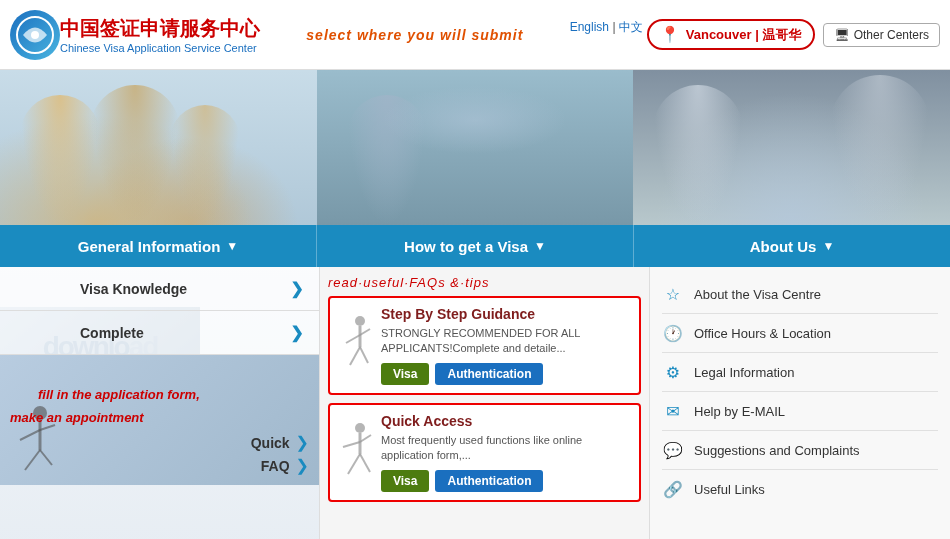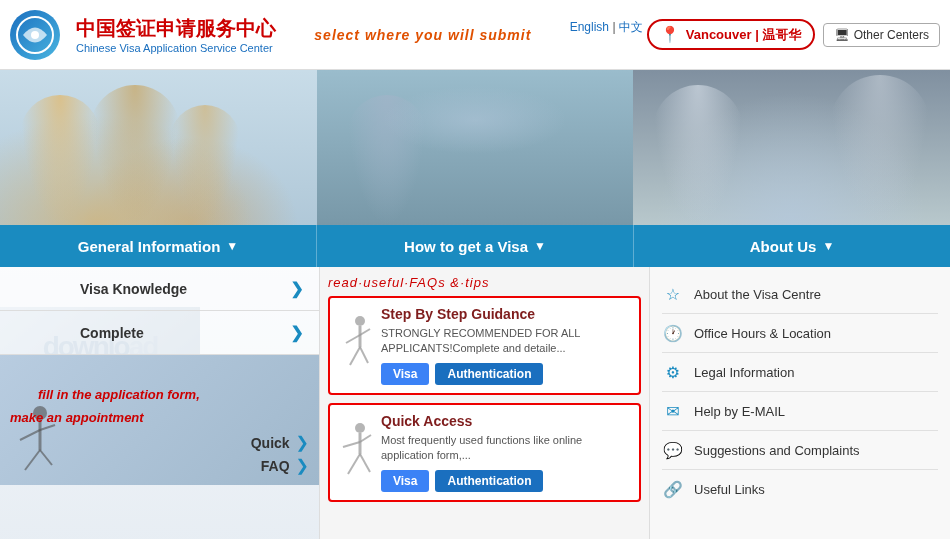--- a/index.html
+++ b/index.html
@@ -11,21 +11,21 @@
       align-items: center;
       justify-content: space-between;
       padding: 5px 10px;
       border-bottom: 1px solid #ddd;
       background: #fff;
       height: 70px;
     }
     .header-left {
       display: flex;
       align-items: center;
-      gap: 16px;
+      gap: 0;
     }
     .logo-circle {
       width: 50px;
       height: 50px;
       border-radius: 50%;
       background: linear-gradient(135deg, #1a6fbf, #4ab5e0);
       display: flex;
       align-items: center;
       justify-content: center;
       overflow: hidden;
@@ -271,21 +271,21 @@
     }
     .card-btn {
       padding: 4px 12px;
       border: none;
       border-radius: 3px;
       font-size: 12px;
       cursor: pointer;
       font-weight: bold;
     }
     .card-btn-visa {
-      background: #3b82f6;
+      background: #4d7c0f;
       color: #fff;
     }
     .card-btn-auth {
       background: #1a6fbf;
       color: #fff;
     }
 
     
     .right-sidebar {
       flex: 1;

